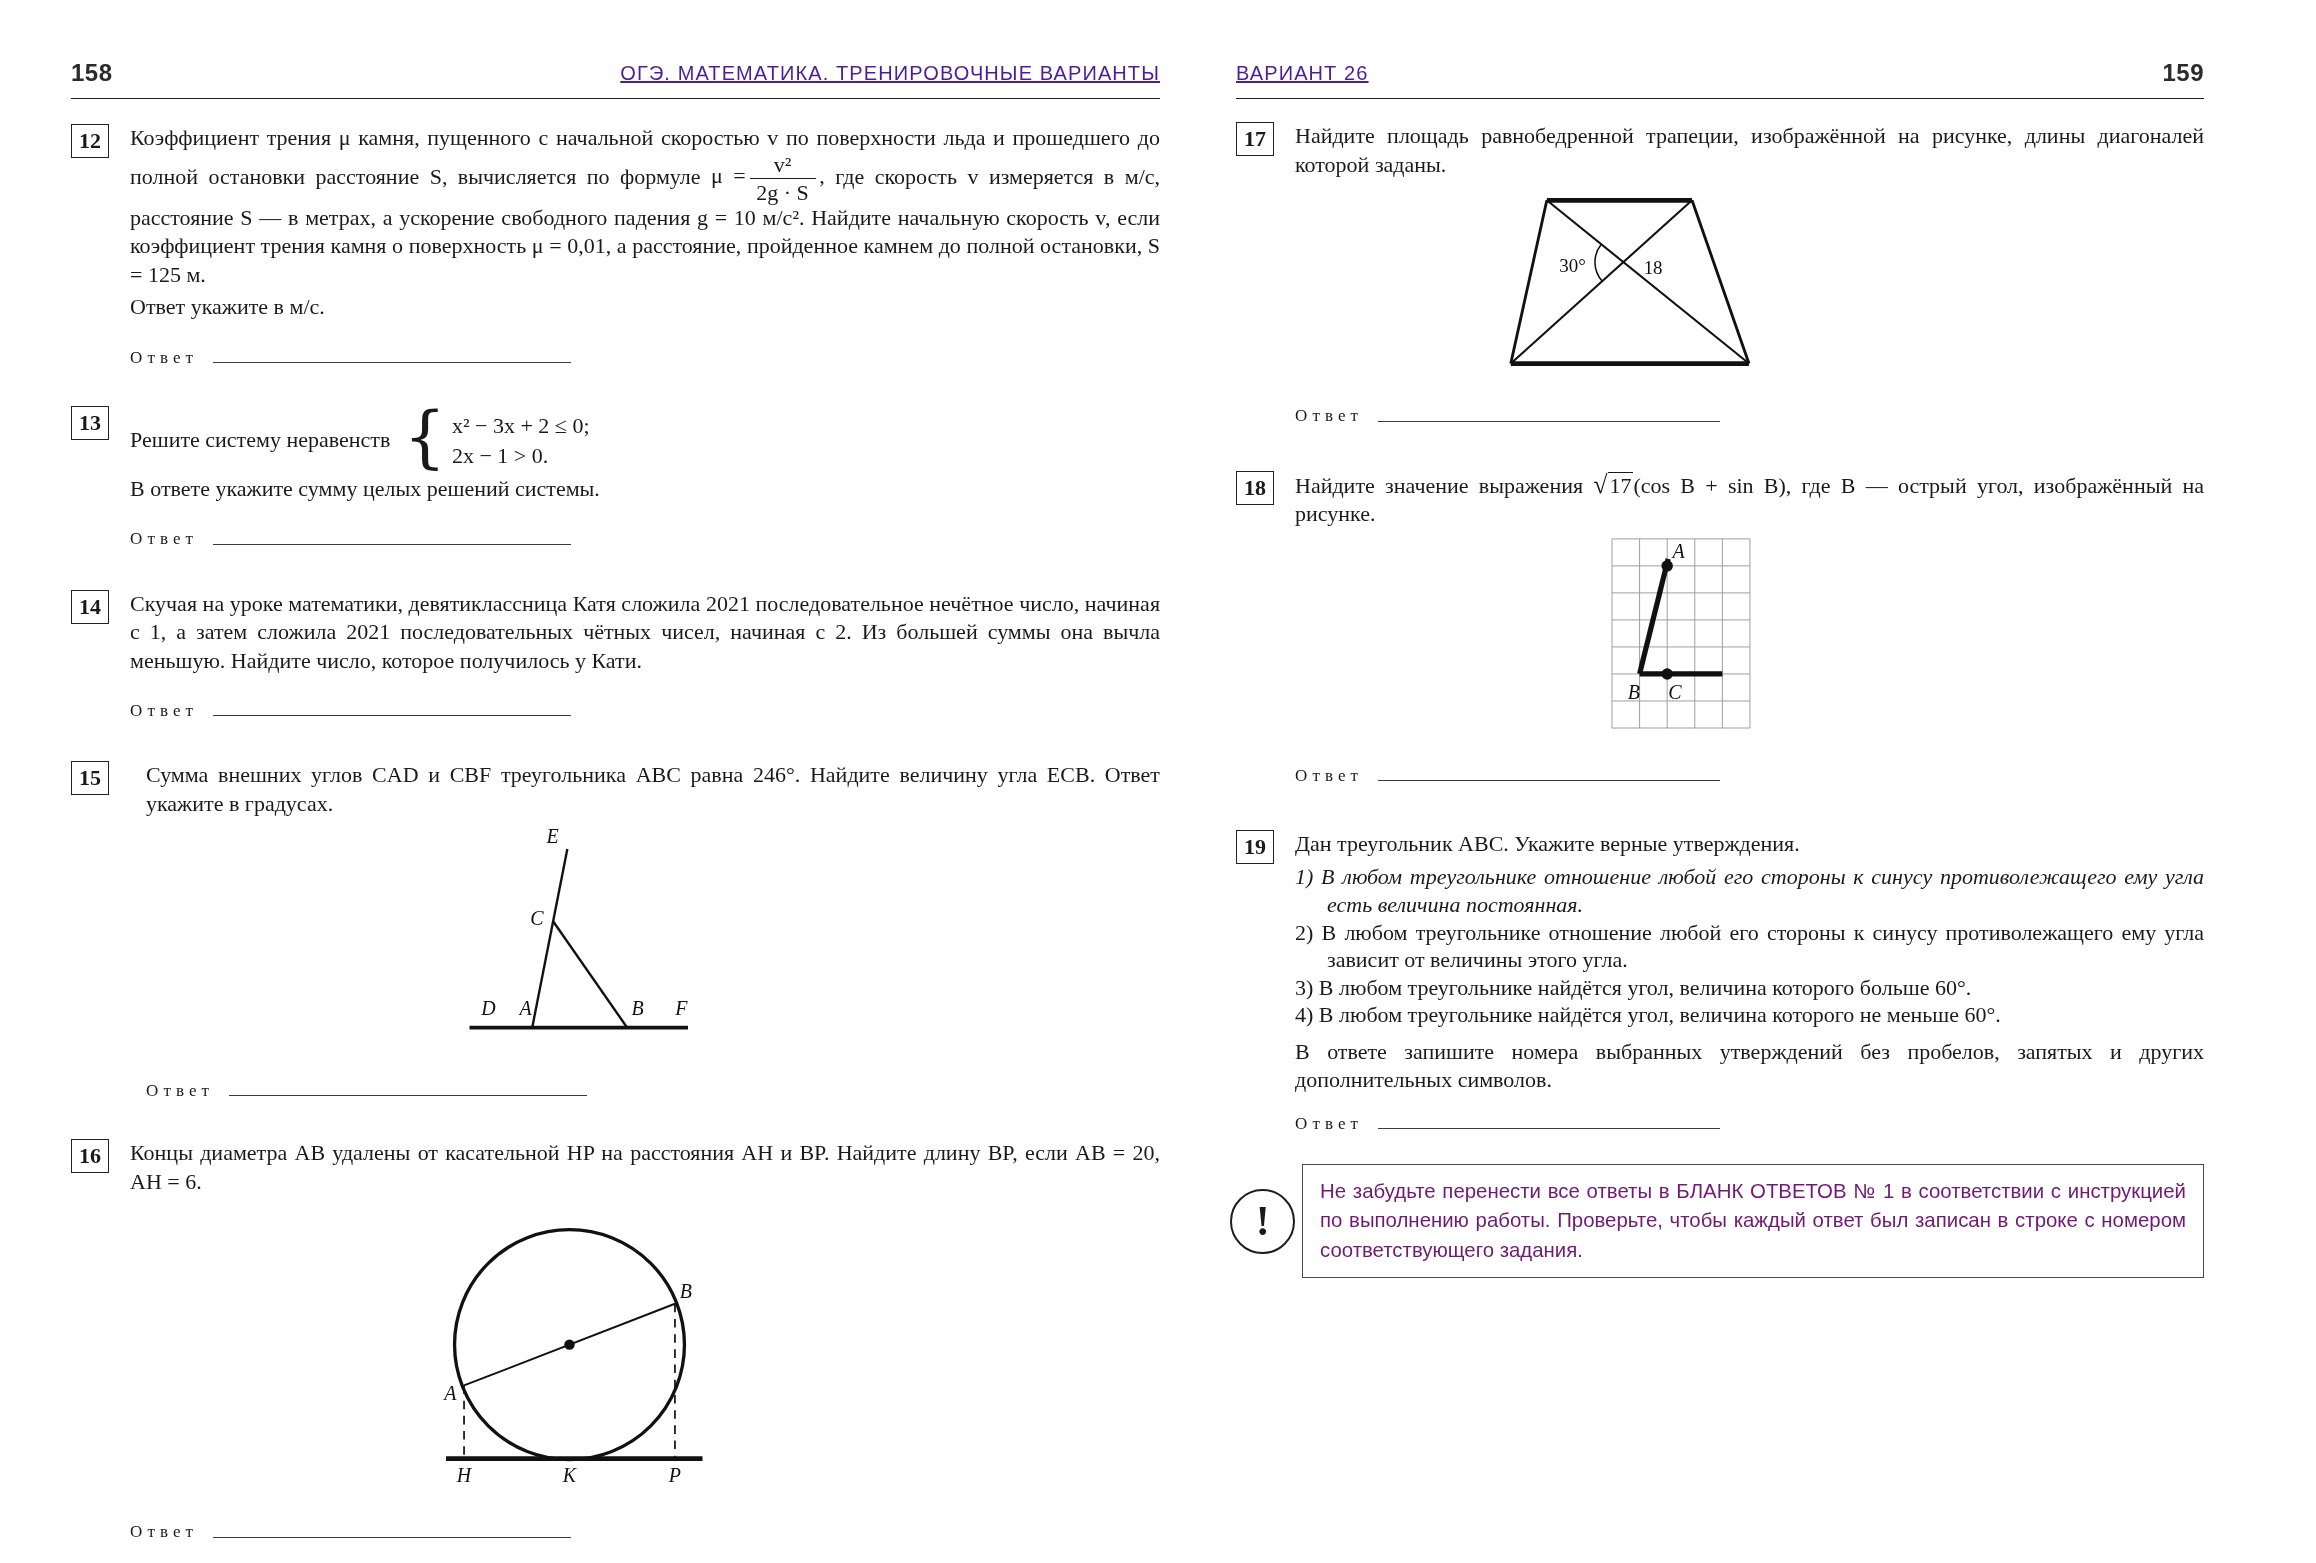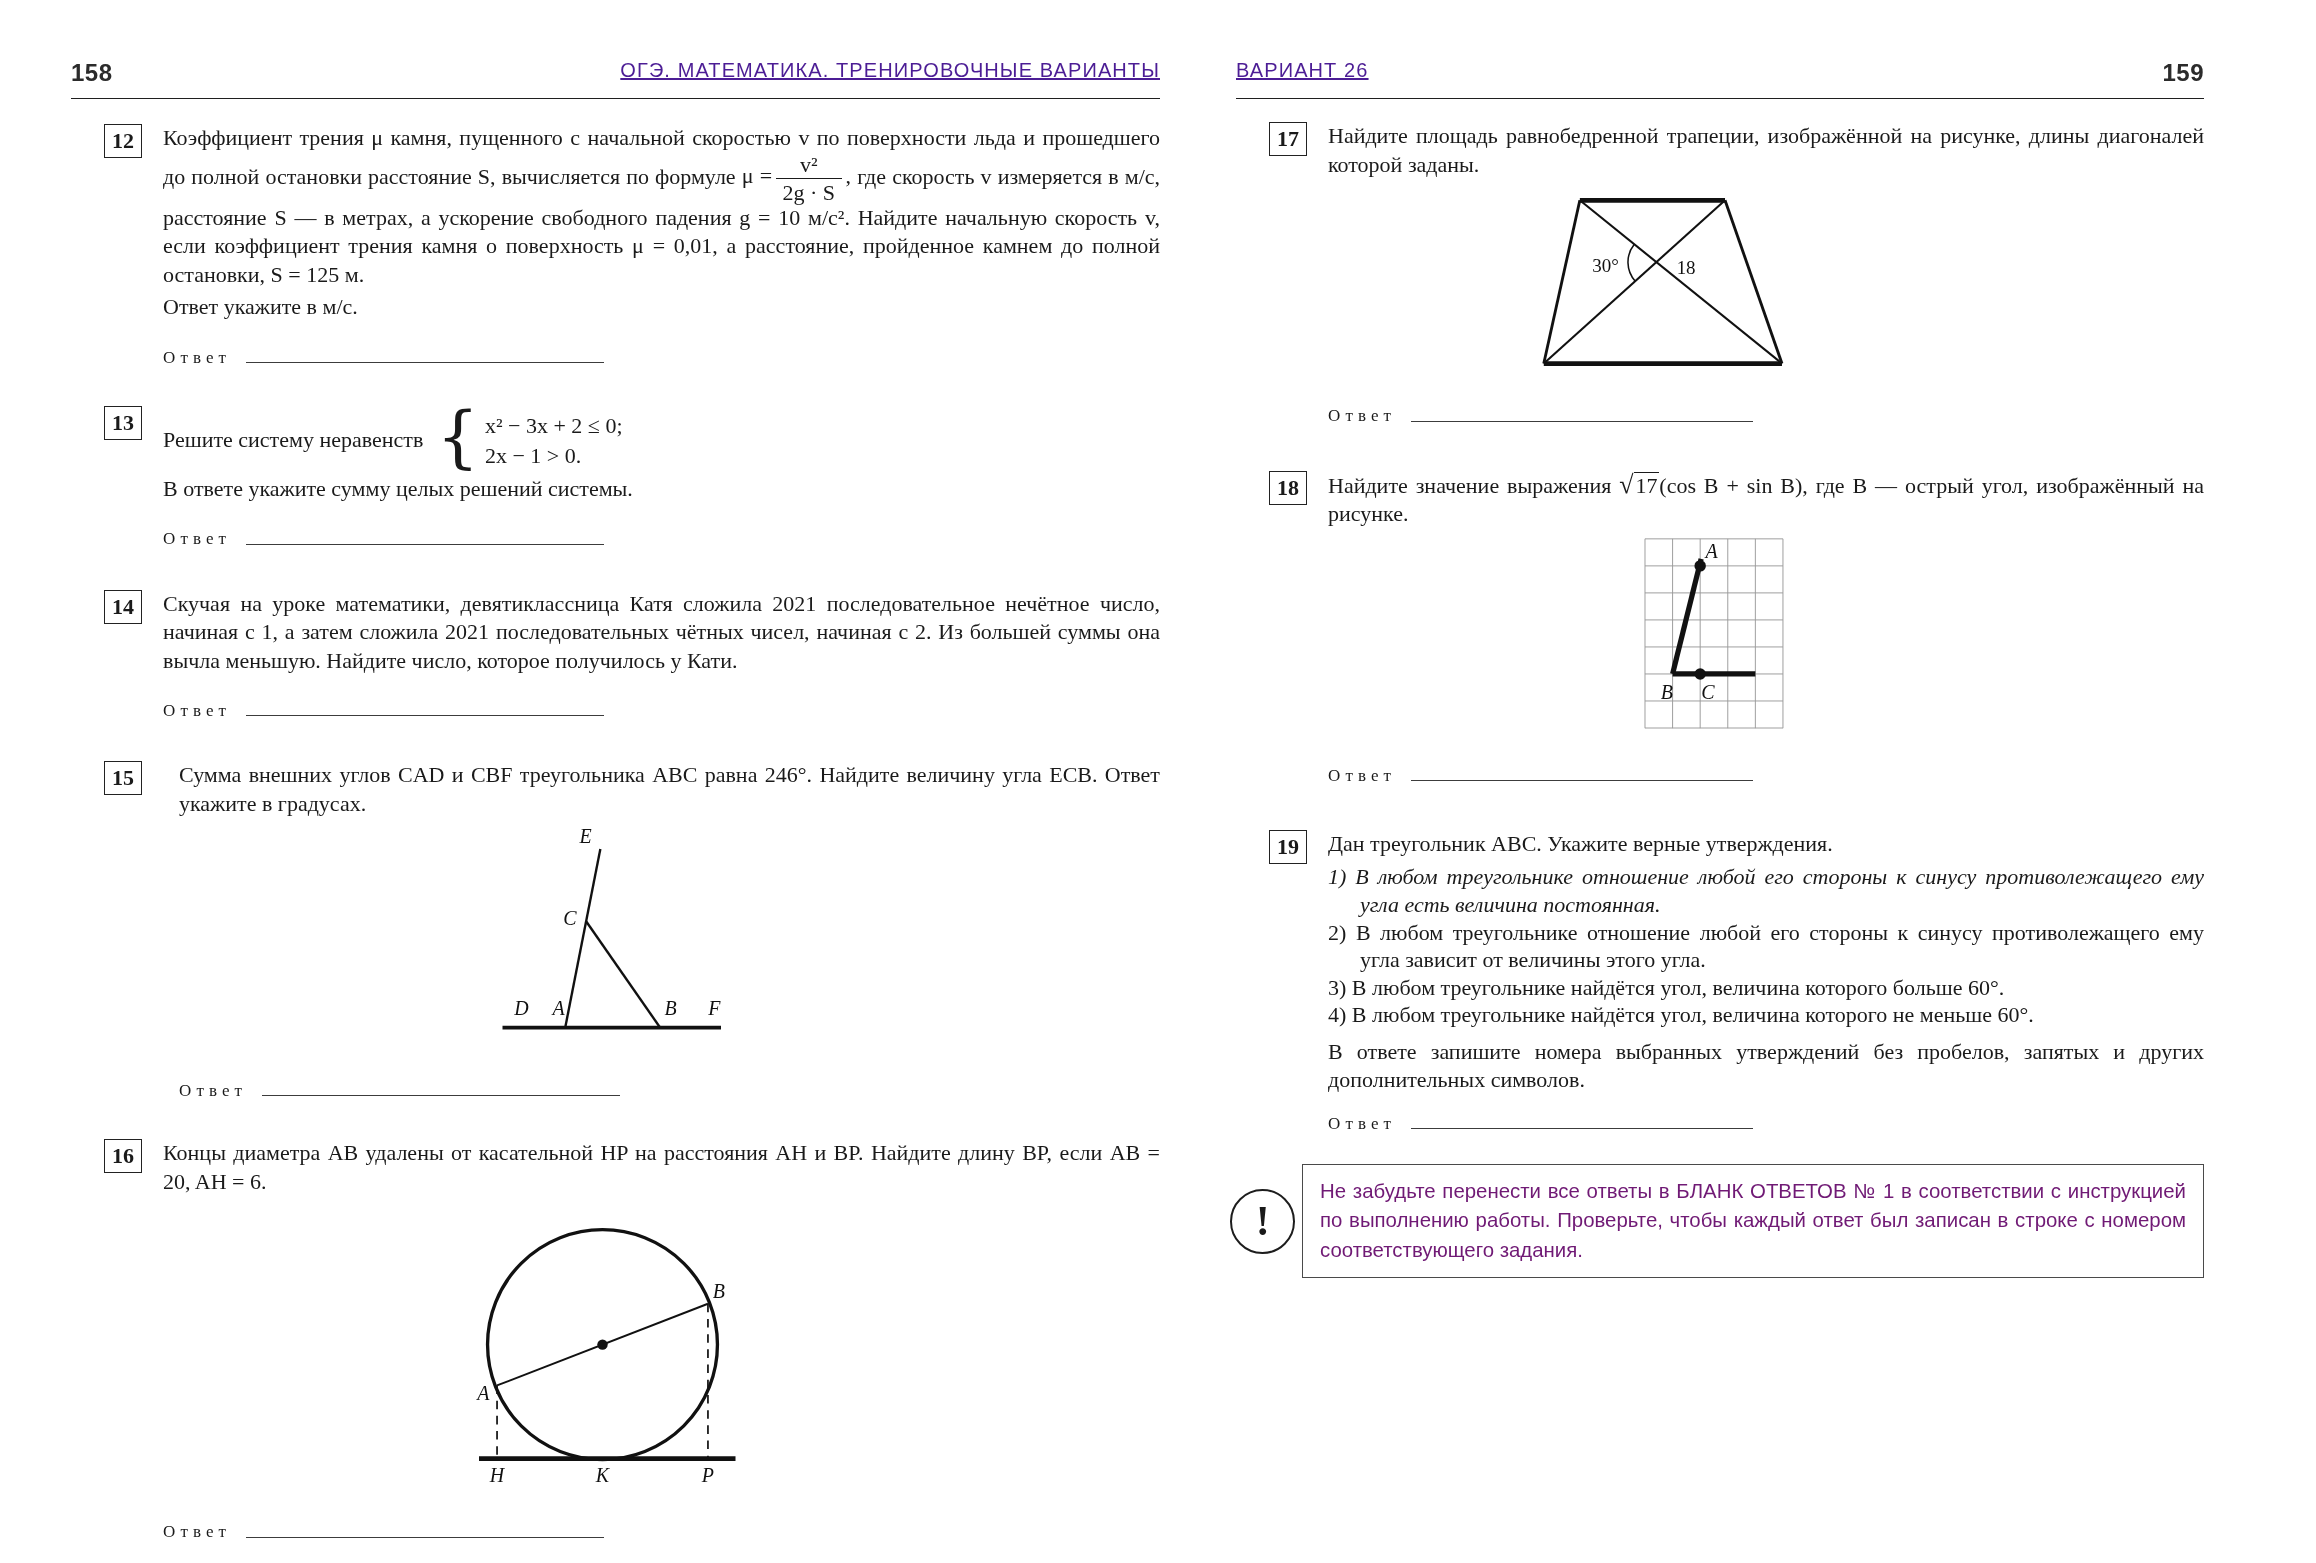--- a/index.html
+++ b/index.html
@@ -7,30 +7,30 @@
     width:2317px;height:1564px;background:#ffffff;position:relative;
     font-family:"Liberation Serif","DejaVu Serif",serif;color:#1a1a1a;
     overflow:hidden;
   }
   .page{position:absolute;top:59px;}
   #page-left{left:71px;width:1089px;}
   #page-right{left:1236px;width:968px;}
 
   
   .running-head{
-    display:flex;justify-content:space-between;align-items:flex-start;
+    display:flex;justify-content:space-between;align-items:center;
     border-bottom:1.9px solid #1f1f1f;padding-bottom:11.4px;
     font-family:"Liberation Sans","DejaVu Sans",sans-serif;color:#2b2b2b;
   }
   .page-num{font-weight:700;font-size:24px;letter-spacing:0.5px;}
   .head-title{font-size:20px;letter-spacing:1.1px;color:#4c1d95;text-decoration:underline;}
 
   
   .problem{display:flex;margin-top:25px;}
-  .problem .gutter{width:38px;flex:0 0 38px;margin-left:33px;}
+  .problem .gutter{width:38px;flex:0 0 38px;}
   .qnum{
     width:38px;height:34px;border:1.9px solid #222;box-sizing:border-box;
     display:flex;align-items:center;justify-content:center;
     font-weight:700;font-size:22px;background:#fff;
   }
   .qbody{flex:1;margin-left:21px;font-size:22px;line-height:28.5px;text-align:justify;}
   .qbody p{margin:0 0 3.8px 0;}
   .nojust{text-align:left;}
 
   

